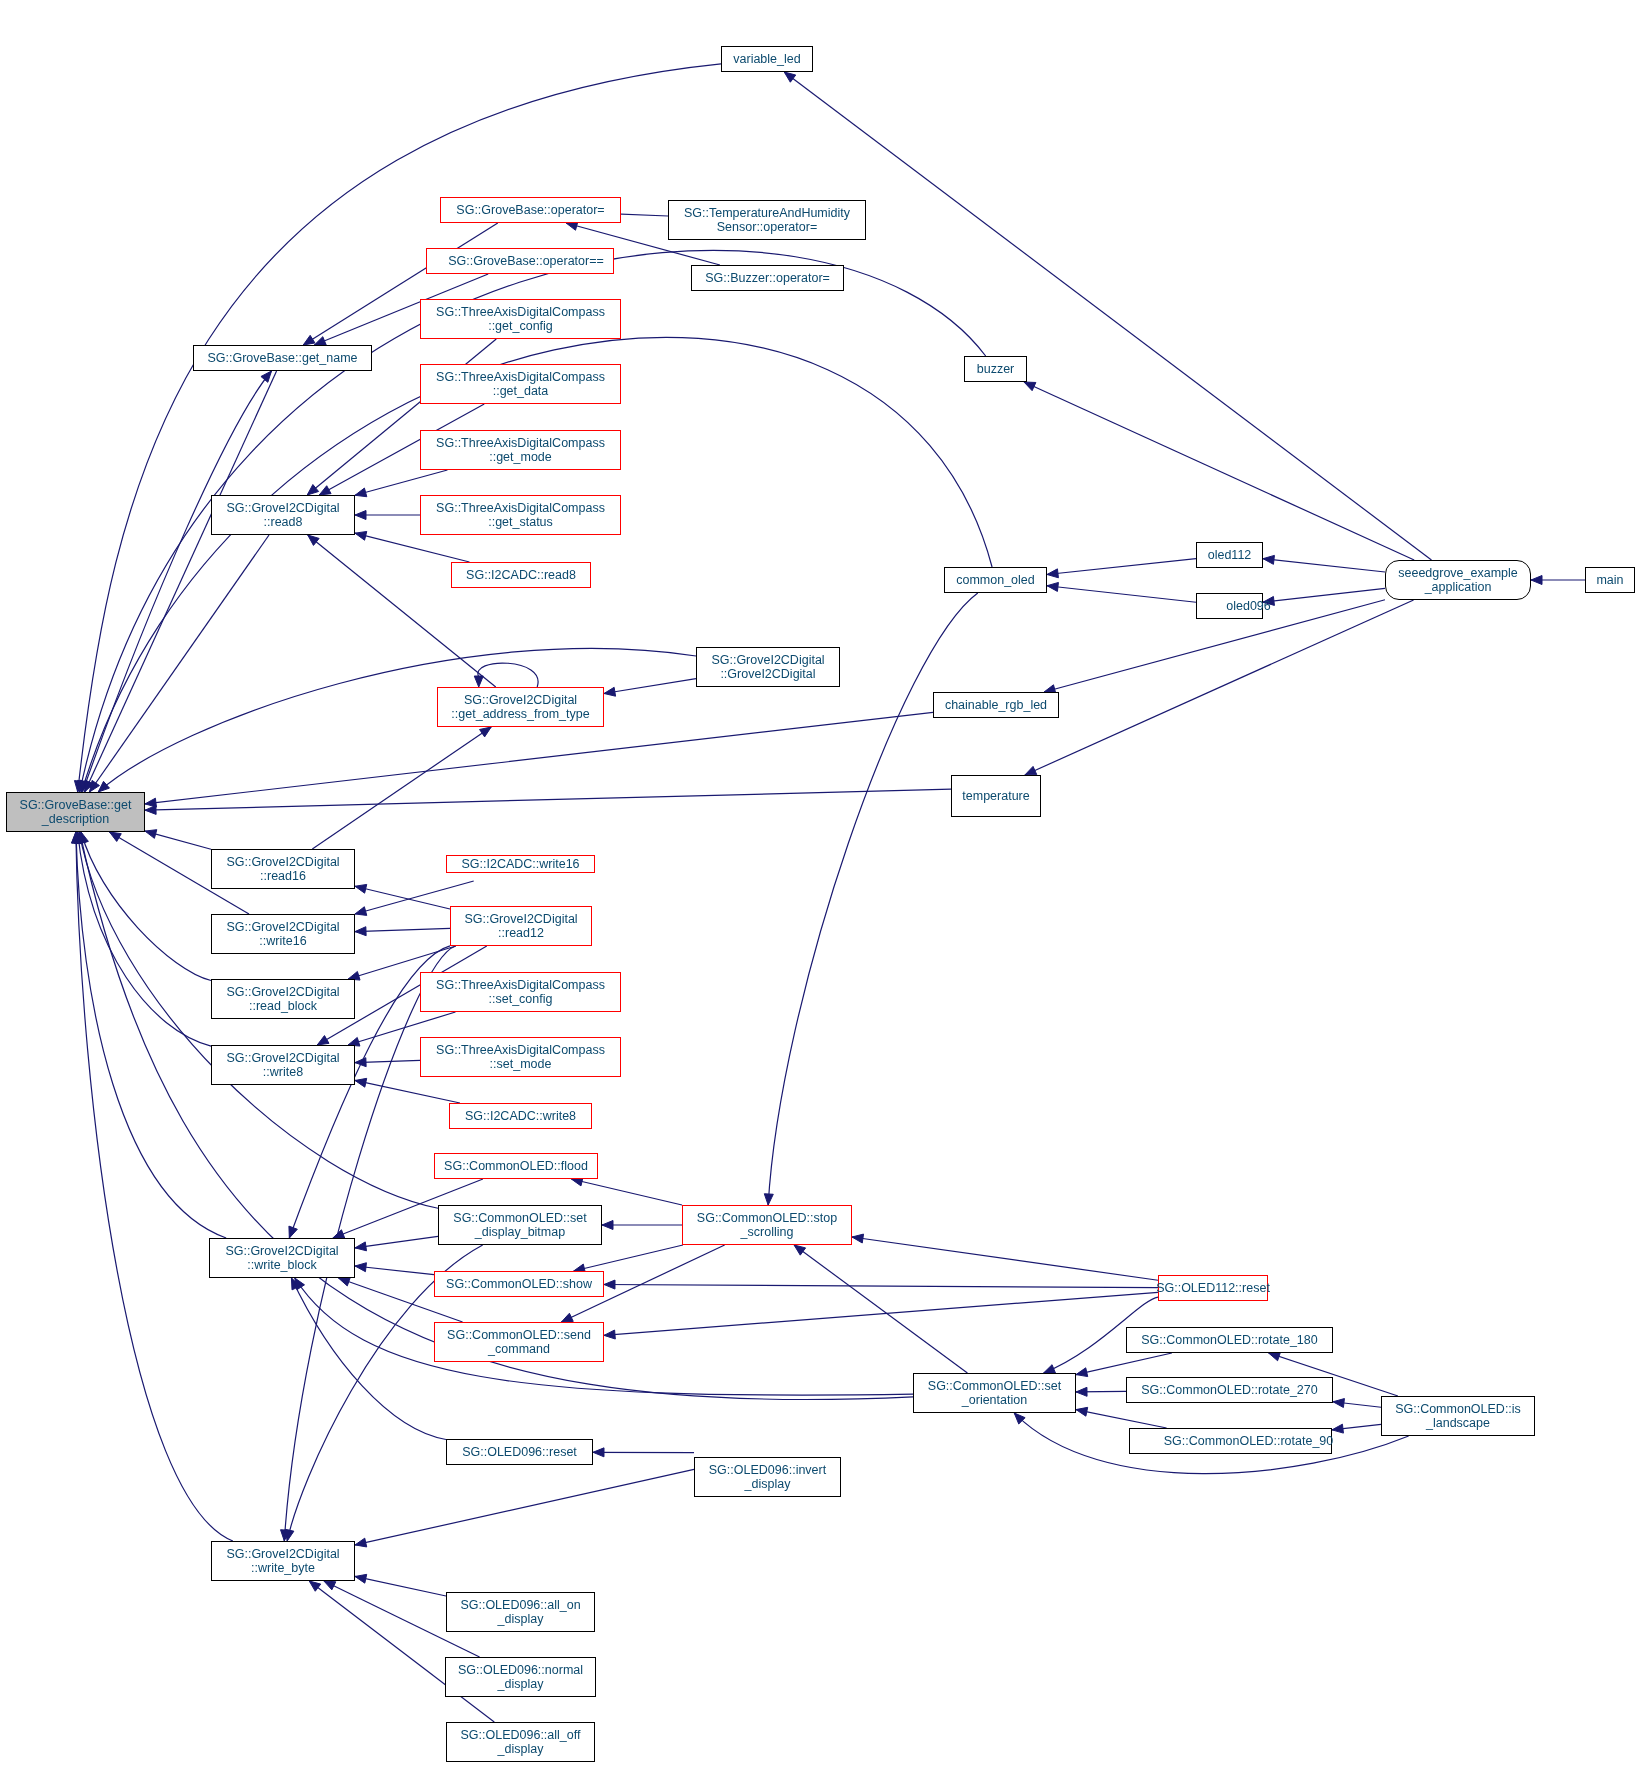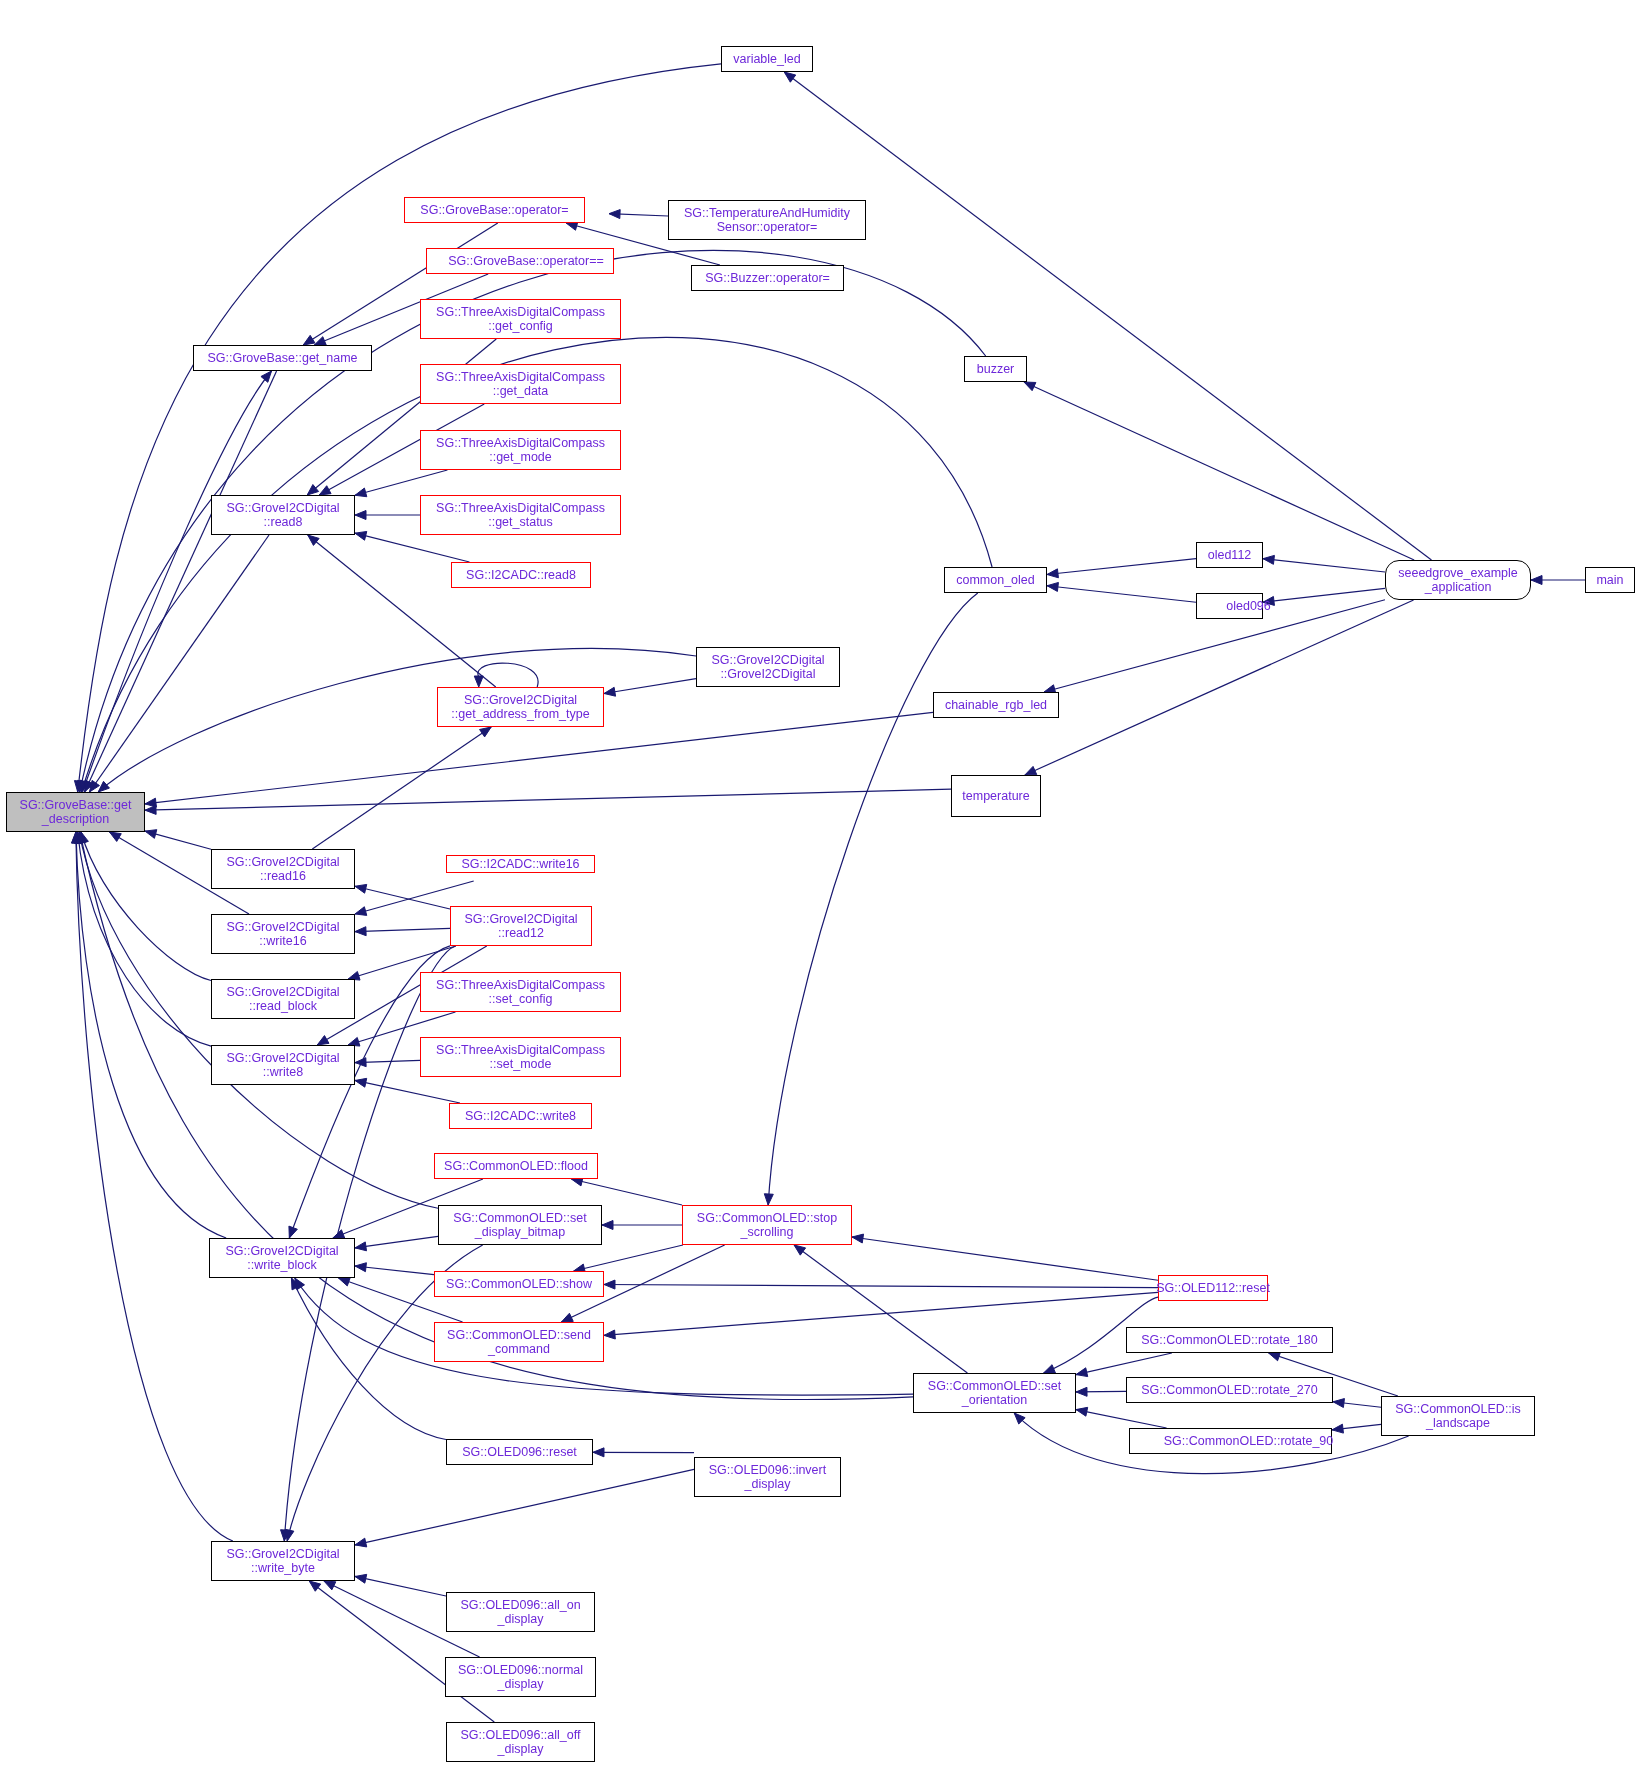--- a/index.html
+++ b/index.html
@@ -2,21 +2,21 @@
 <html><head>
 <meta charset="utf-8">
 <style>
   html, body { margin: 0; padding: 0; background: #ffffff; }
   body { width: 1641px; height: 1769px; position: relative; overflow: hidden;
          font-family: "Liberation Sans", "DejaVu Sans", sans-serif; }
   #graph-root { position: absolute; left: 0; top: 0; width: 1641px; height: 1769px; }
   #edges { position: absolute; left: 0; top: 0; }
   .node { position: absolute; box-sizing: border-box; border: 1.5px solid #000;
           background: #fff; display: flex; align-items: center; justify-content: center;
-          text-align: center; font-size: 12.5px; line-height: 14px; color: #6d28d9;
+          text-align: center; font-size: 12.5px; line-height: 14px; color: #0c4a6e;
           white-space: pre; cursor: pointer; }
   .node.red { border-color: #ff0000; }
   .node.root { background: #bfbfbf; }
 </style>
 </head>
 <body>
 
 <div id="graph-root">
   <svg id="edges" width="1641" height="1769">
       <g>
@@ -329,21 +329,21 @@
       </g>
       <g>
         <path fill="none" stroke="#191970" stroke-width="1.2" d="M694,1452.703629032258 L593,1452.296370967742"></path>
         <polygon points="593,1452.296370967742 604.0180555897925,1447.8407620284113 603.9817655622323,1456.8406888633306" fill="#191970" stroke="#191970"></polygon>
       </g>
     </svg>
   <div id="nodes">
       <div class="node root" style="left: 6px; top: 792px; width: 139px; height: 40px; background: rgb(191, 191, 191);"><span>SG::GroveBase::get
 _description</span></div>
       <div class="node" style="left: 721px; top: 46px; width: 92px; height: 26px;"><span>variable_led</span></div>
-      <div class="node red" style="left: 404px; top: 197px; width: 181px; height: 26px; border-color: rgb(255, 0, 0);"><span>SG::GroveBase::operator=</span></div>
+      <div class="node red" style="left: 440px; top: 197px; width: 181px; height: 26px; border-color: rgb(255, 0, 0);"><span>SG::GroveBase::operator=</span></div>
       <div class="node" style="left: 668px; top: 200px; width: 198px; height: 40px;"><span>SG::TemperatureAndHumidity
 Sensor::operator=</span></div>
       <div class="node red" style="left: 426px; top: 248px; width: 188px; height: 26px; border-color: rgb(255, 0, 0); padding-left: 12px;"><span>SG::GroveBase::operator==</span></div>
       <div class="node" style="left: 691px; top: 265px; width: 153px; height: 26px;"><span>SG::Buzzer::operator=</span></div>
       <div class="node red" style="left: 420px; top: 299px; width: 201px; height: 40px; border-color: rgb(255, 0, 0);"><span>SG::ThreeAxisDigitalCompass
 ::get_config</span></div>
       <div class="node" style="left: 193px; top: 345px; width: 179px; height: 26px;"><span>SG::GroveBase::get_name</span></div>
       <div class="node" style="left: 964px; top: 356px; width: 63px; height: 26px;"><span>buzzer</span></div>
       <div class="node red" style="left: 420px; top: 364px; width: 201px; height: 40px; border-color: rgb(255, 0, 0);"><span>SG::ThreeAxisDigitalCompass
 ::get_data</span></div>

